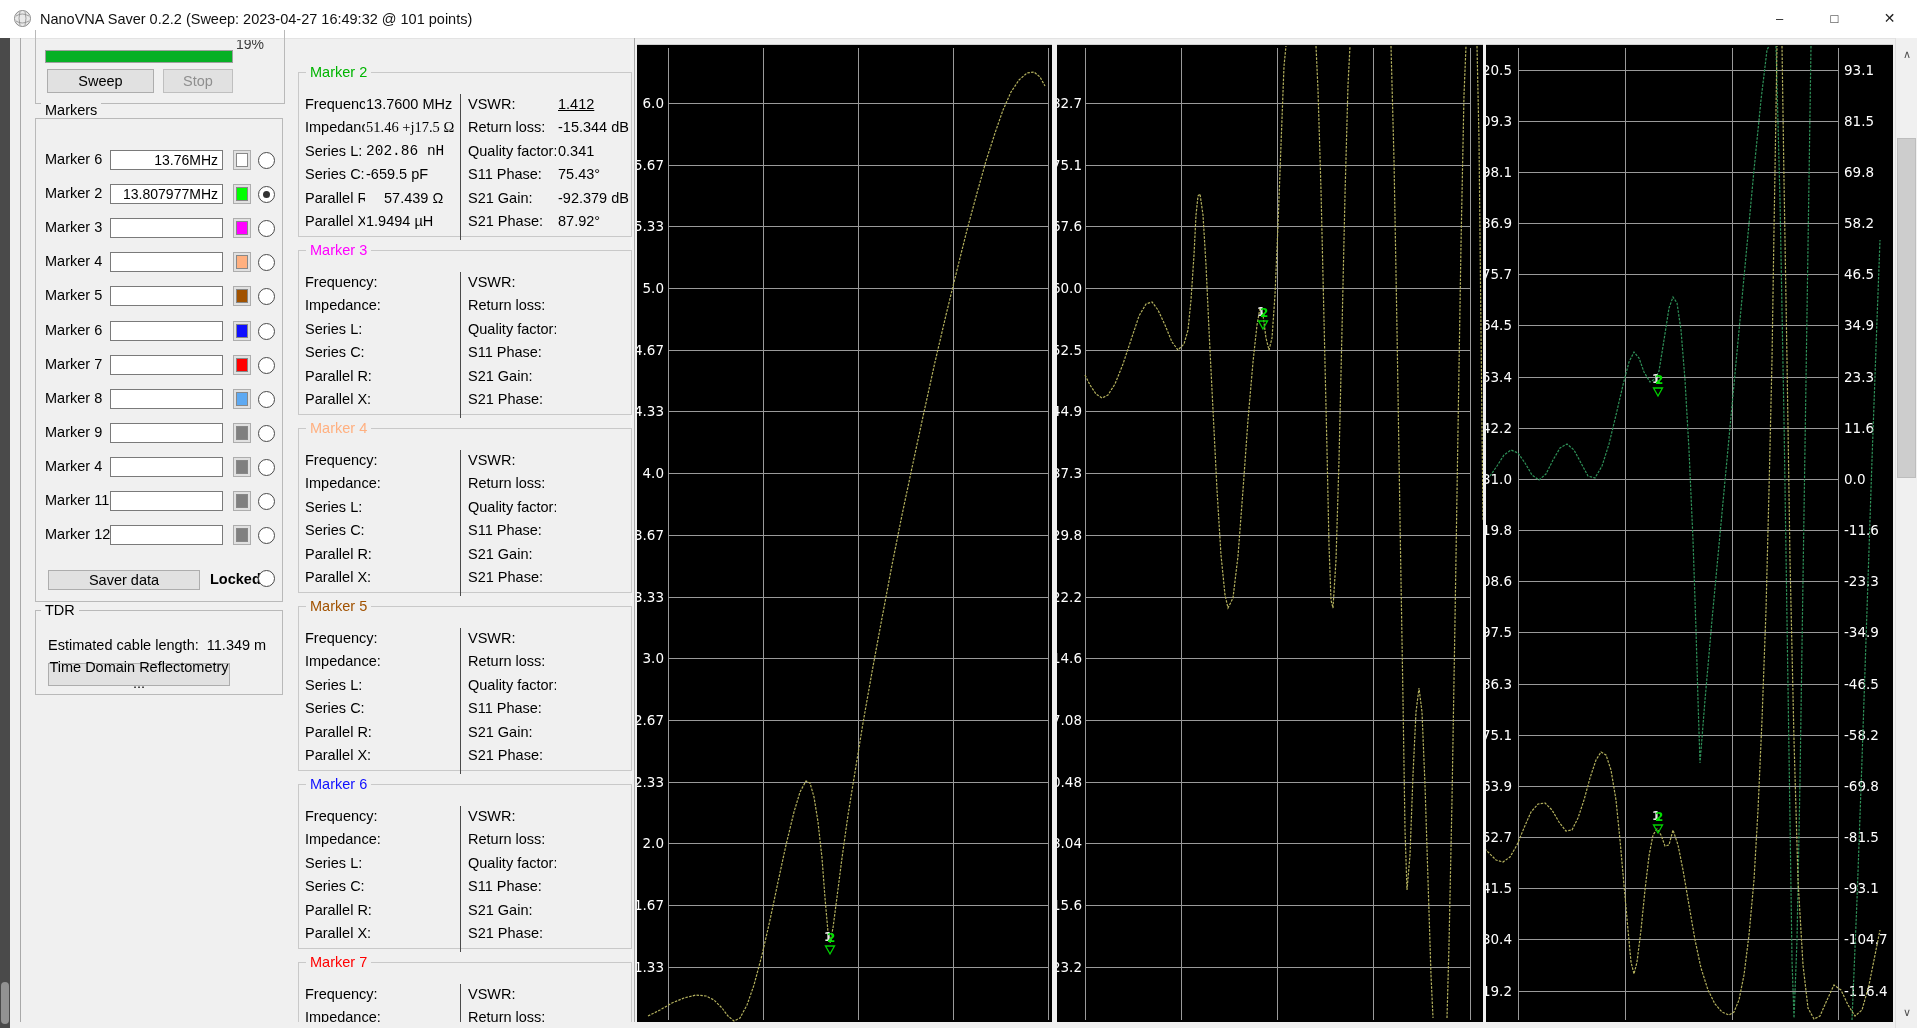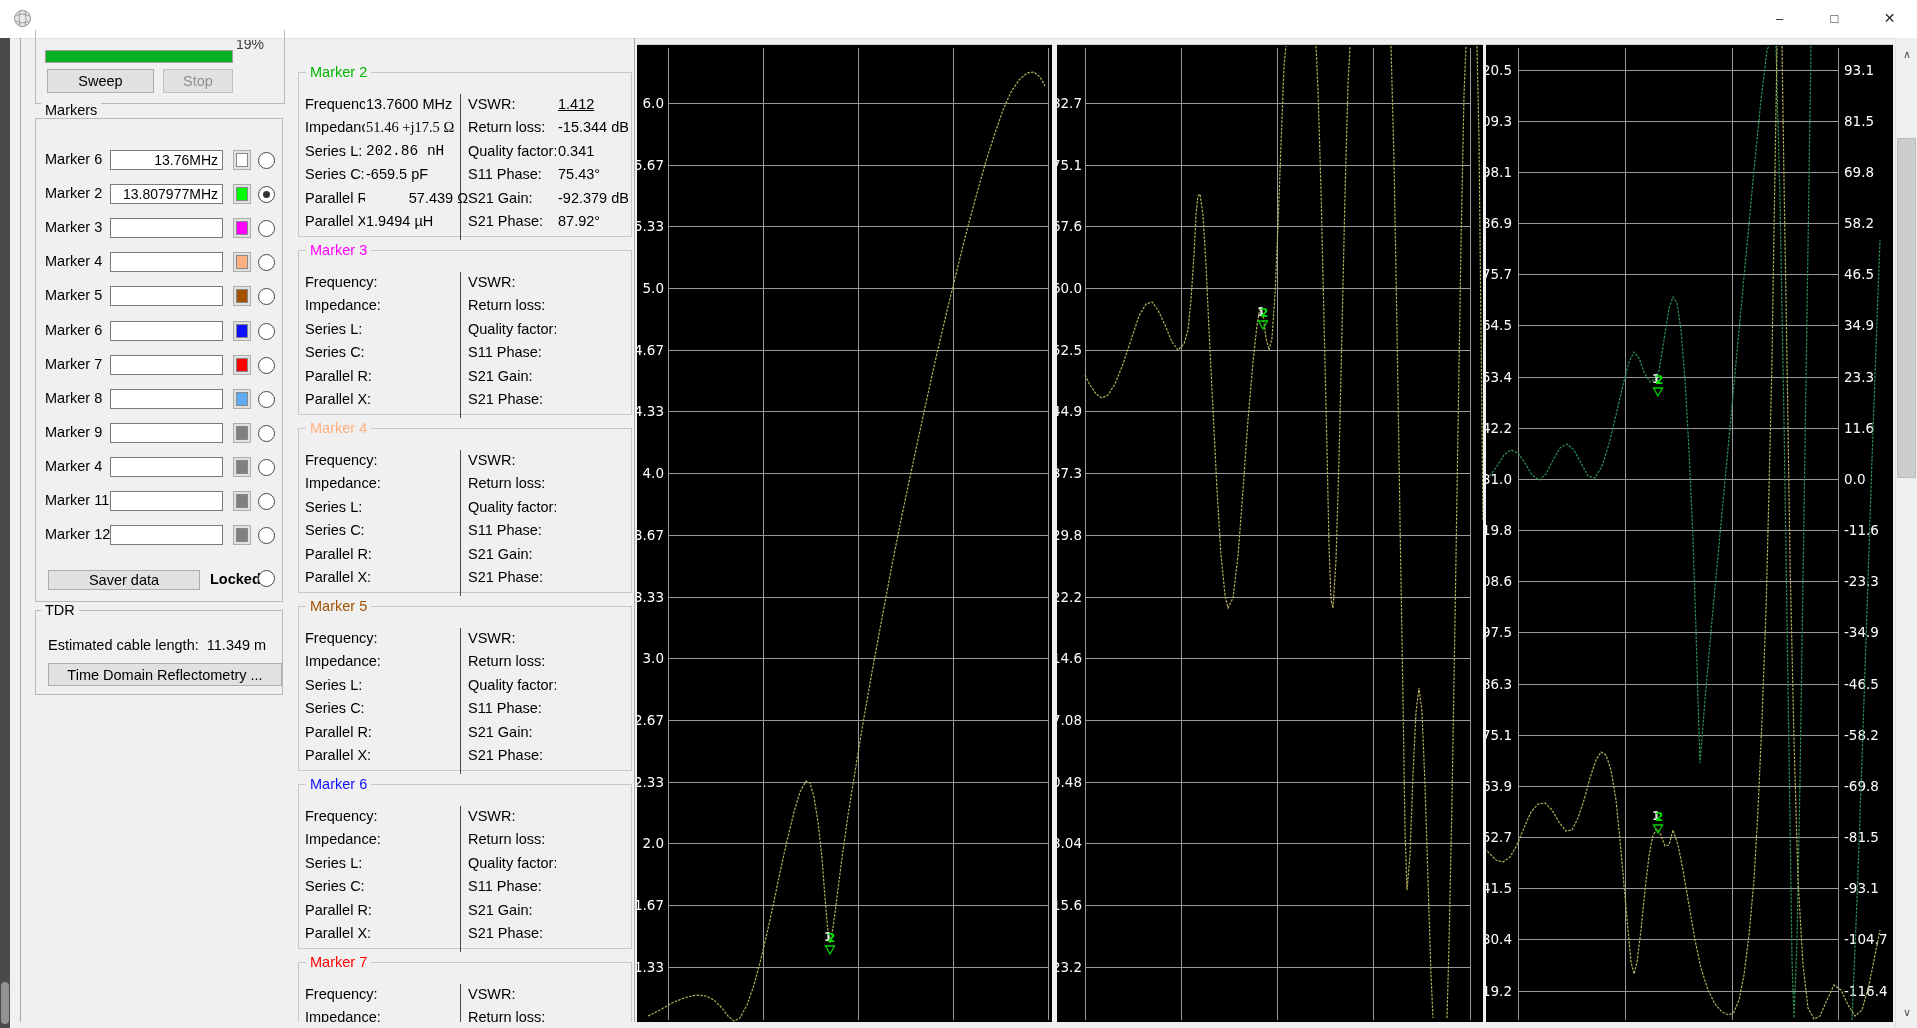--- a/index.html
+++ b/index.html
@@ -43,20 +43,21 @@
 
 <div id="app">
 
   <div class="abs" id="titlebar">
     <span class="abs" style="left:13px;top:9px;">
       <svg width="19" height="19" viewBox="0 0 19 19">
         <circle cx="9.5" cy="9.5" r="8" fill="#e9e9e9" stroke="#8a8a8a"></circle>
         <path d="M3 7 Q9 3 16 7 M3 12 Q9 16 16 12 M7 2.5 Q5 9 7 16.5 M12 2.5 Q14 9 12 16.5" stroke="#8a8a8a" fill="none" stroke-width="0.8"></path>
       </svg>
     </span>
+    <span class="abs" id="title-text">NanoVNA Saver 0.2.2 (Sweep: 2023-04-27 16:49:32 @ 101 points)</span>
     <div class="abs winbtn" style="left:1752px;">–</div>
     <div class="abs winbtn" style="left:1807px;">□</div>
     <div class="abs winbtn" style="left:1862px;font-size:14px;">✕</div>
   </div>
 
   <div class="abs" id="leftscroll">
     <div class="thumb" style="top:944px;height:42px;"></div>
   </div>
 
   <div class="abs" style="left:20px;top:38px;width:1px;height:984px;background:#a9a9a9;"></div>
@@ -179,21 +180,21 @@
   <div class="abs btn" style="left:48px;top:570px;width:152px;height:20px;">Saver data</div>
   <div class="abs rowlbl" style="left:210px;top:571px;font-weight:bold;">Locked</div>
   <div class="abs radio" style="left:258px;top:570px;width:17px;height:17px;"></div>
 
   <div class="abs gb" style="left:35px;top:610px;width:248px;height:85px;box-sizing:border-box;"></div>
   <div class="abs gb-label" style="left:41px;top:603px;">TDR</div>
   <div class="abs rowlbl" style="left:48px;top:637px;">
     <span>Estimated cable length:</span>&nbsp;
     <span>11.349 m</span>
   </div>
-  <div class="abs btn" style="left:48px;top:663px;width:234px;height:23px;">Time Domain Reflectometry ...</div>
+  <div class="abs btn" style="left:48px;top:663px;width:182px;height:23px;">Time Domain Reflectometry ...</div>
 
   <div class="abs" id="detail-sections">
       <div class="sec" style="position: absolute; left: 298px; top: 72px; width: 334px; height: 165px; box-sizing: border-box;"></div>
       <div class="sec-title" style="position: absolute; left: 306px; top: 65px; color: rgb(0, 180, 0);">Marker 2</div>
       <div style="position: absolute; left: 460px; top: 94px; width: 1px; height: 146.4px; background: rgb(74, 74, 74);"></div>
       <div class="fld" style="position: absolute; left: 305px; top: 94px; width: 60px; height: 20px; line-height: 20px;">Frequency</div>
       <div class="fld" style="position: absolute; left: 366px; top: 94px; width: 92px; height: 20px; line-height: 20px;">13.7600 MHz</div>
       <div class="fld" style="position: absolute; left: 468px; top: 94px; width: 88px; height: 20px; line-height: 20px;">VSWR:</div>
       <div class="fld" style="position: absolute; left: 558px; top: 94px; width: 72px; height: 20px; line-height: 20px; text-decoration: underline;">1.412</div>
       <div class="fld" style="position: absolute; left: 305px; top: 117.4px; width: 60px; height: 20px; line-height: 20px;">Impedance</div>
@@ -202,21 +203,21 @@
       <div class="fld" style="position: absolute; left: 558px; top: 117.4px; width: 72px; height: 20px; line-height: 20px;">-15.344 dB</div>
       <div class="fld" style="position: absolute; left: 305px; top: 140.8px; width: 60px; height: 20px; line-height: 20px;">Series L:</div>
       <div class="fld" style="position: absolute; left: 366px; top: 140.8px; width: 92px; height: 20px; line-height: 20px; font-family: Liberation Mono, monospace;">202.86 nH</div>
       <div class="fld" style="position: absolute; left: 468px; top: 140.8px; width: 88px; height: 20px; line-height: 20px;">Quality factor:</div>
       <div class="fld" style="position: absolute; left: 558px; top: 140.8px; width: 72px; height: 20px; line-height: 20px;">0.341</div>
       <div class="fld" style="position: absolute; left: 305px; top: 164.2px; width: 60px; height: 20px; line-height: 20px;">Series C:</div>
       <div class="fld" style="position: absolute; left: 366px; top: 164.2px; width: 92px; height: 20px; line-height: 20px;">-659.5 pF</div>
       <div class="fld" style="position: absolute; left: 468px; top: 164.2px; width: 88px; height: 20px; line-height: 20px;">S11 Phase:</div>
       <div class="fld" style="position: absolute; left: 558px; top: 164.2px; width: 72px; height: 20px; line-height: 20px;">75.43°</div>
       <div class="fld" style="position: absolute; left: 305px; top: 187.6px; width: 60px; height: 20px; line-height: 20px;">Parallel R:</div>
-      <div class="fld" style="position: absolute; left: 376px; top: 187.6px; width: 92px; height: 20px; line-height: 20px; text-align: right;">57.439 Ω</div>
+      <div class="fld" style="position: absolute; left: 384px; top: 187.6px; width: 92px; height: 20px; line-height: 20px;">57.439 Ω</div>
       <div class="fld" style="position: absolute; left: 468px; top: 187.6px; width: 88px; height: 20px; line-height: 20px;">S21 Gain:</div>
       <div class="fld" style="position: absolute; left: 558px; top: 187.6px; width: 72px; height: 20px; line-height: 20px;">-92.379 dB</div>
       <div class="fld" style="position: absolute; left: 305px; top: 211px; width: 60px; height: 20px; line-height: 20px;">Parallel X:</div>
       <div class="fld" style="position: absolute; left: 366px; top: 211px; width: 92px; height: 20px; line-height: 20px;">1.9494 µH</div>
       <div class="fld" style="position: absolute; left: 468px; top: 211px; width: 88px; height: 20px; line-height: 20px;">S21 Phase:</div>
       <div class="fld" style="position: absolute; left: 558px; top: 211px; width: 72px; height: 20px; line-height: 20px;">87.92°</div>
       <div class="sec" style="position: absolute; left: 298px; top: 250px; width: 334px; height: 165px; box-sizing: border-box;"></div>
       <div class="sec-title" style="position: absolute; left: 306px; top: 243px; color: rgb(255, 0, 255);">Marker 3</div>
       <div style="position: absolute; left: 460px; top: 272px; width: 1px; height: 146.4px; background: rgb(74, 74, 74);"></div>
       <div class="fld" style="position: absolute; left: 305px; top: 272px; width: 150px; height: 20px; line-height: 20px;">Frequency:</div>

